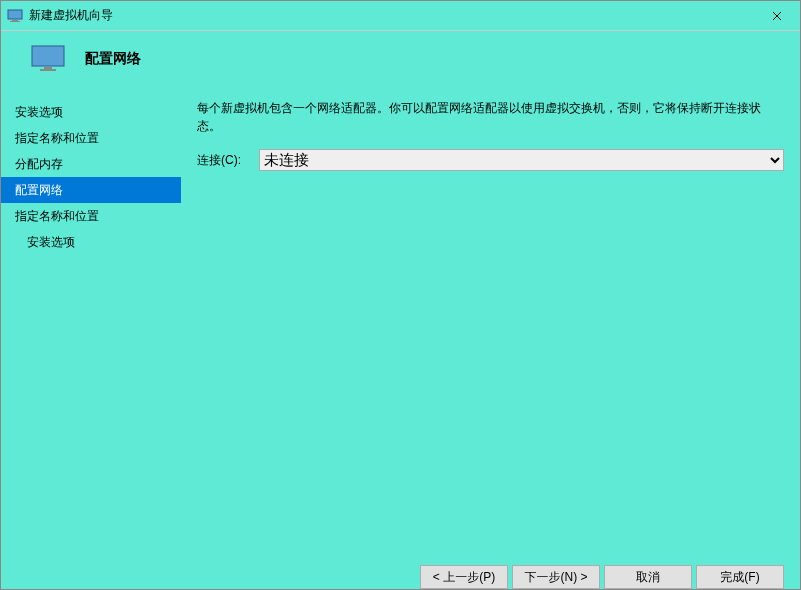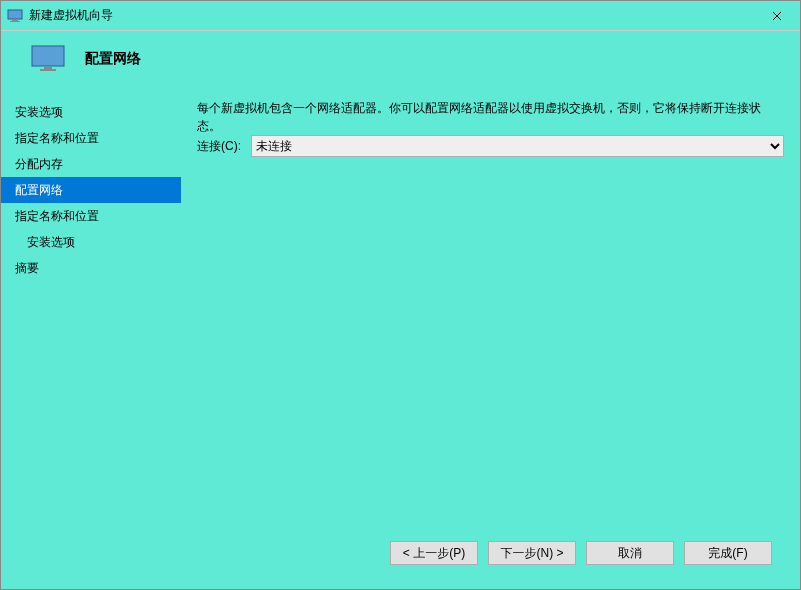--- a/index.html
+++ b/index.html
@@ -49,33 +49,33 @@
     cursor:pointer;
   }
   .sidebar .nav-item.indent { padding-left:26px; }
   .sidebar .nav-item.selected {
     background:#0078d7; color:#fff;
   }
 
   .content {
     flex:1; padding:8px 16px;
   }
-  .content .desc { line-height:18px; }
-  .field-row { display:flex; align-items:center; gap:10px; }
+  .content .desc { line-height:18px; margin-bottom:14px; }
+  .field-row { display:flex; align-items:center; gap:18px; }
   .field-row label { white-space:nowrap; }
   .field-row select {
-    flex:1; height:22px; font-family:Liberation Serif, serif; font-size:12px;
+    flex:1; height:22px; font-family:Liberation Serif, serif; font-size:15px;
     border:1px solid #adadad; background:#efefef;
   }
 
   .footer {
     height:48px;
-    display:flex; align-items:flex-start; justify-content:flex-end;
-    gap:10px;
-    padding:0 28px;
+    display:flex; align-items:flex-end; justify-content:flex-end;
+    gap:4px;
+    padding:0 16px;
     border-top:none;
   }
   .footer button {
     min-width:88px; height:24px;
     font-family:inherit; font-size:12px;
     border:1px solid #adadad;
     background:#e1e1e1;
     padding:0 8px;
     cursor:pointer;
   }
@@ -113,21 +113,20 @@
   </div>
 
   <div class="body">
     <div class="sidebar">
       <div class="nav-item">安装选项</div>
       <div class="nav-item">指定名称和位置</div>
       <div class="nav-item">分配内存</div>
       <div class="nav-item selected">配置网络</div>
       <div class="nav-item">指定名称和位置</div>
       <div class="nav-item indent">安装选项</div>
-      <div class="nav-item">摘要</div>
     </div>
 
     <div class="content">
       <div class="desc">每个新虚拟机包含一个网络适配器。你可以配置网络适配器以使用虚拟交换机，否则，它将保持断开连接状态。</div>
       <div class="field-row">
         <label>连接(C):</label>
         <select>
           <option>未连接</option>
         </select>
       </div>

